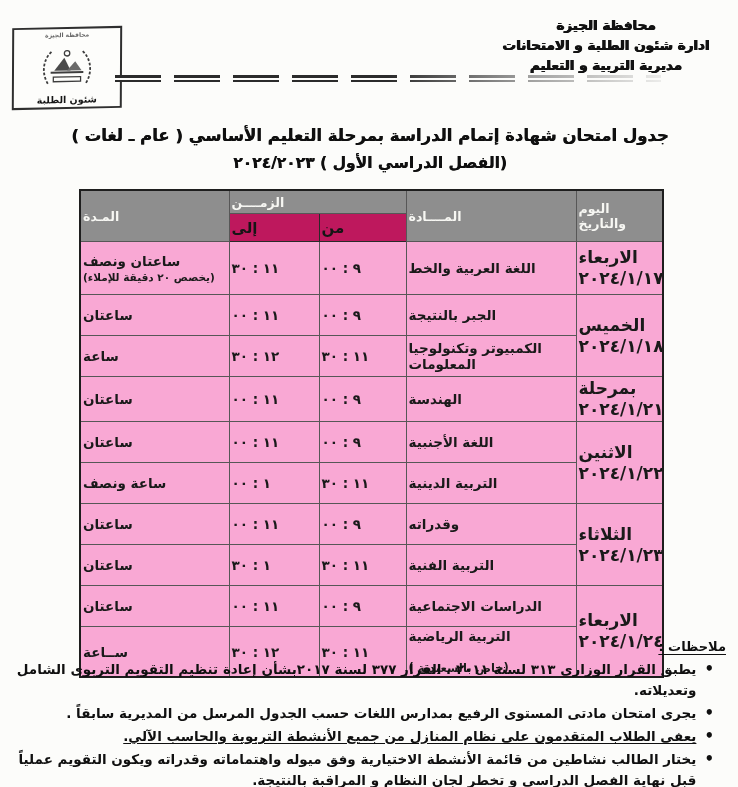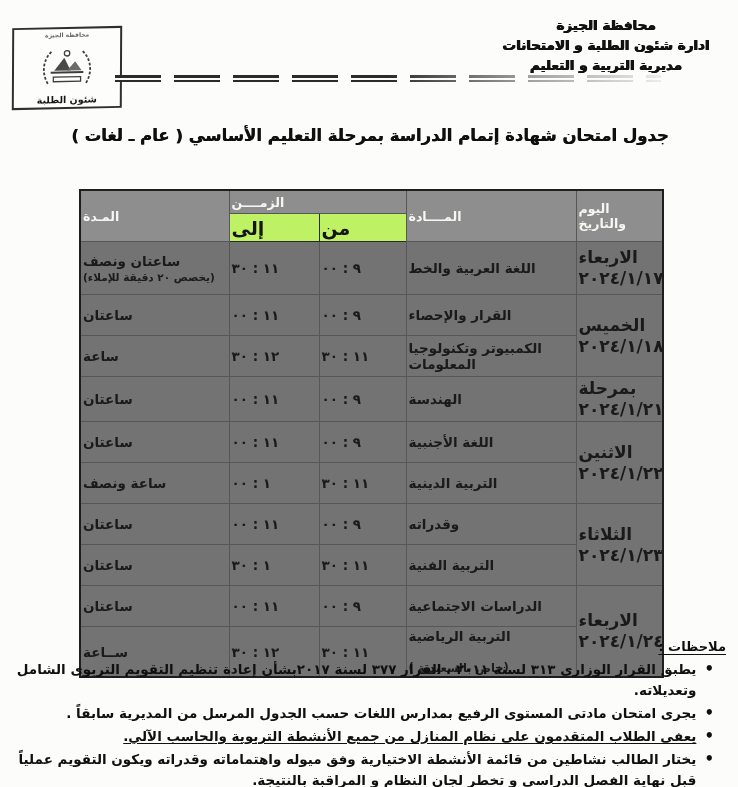--- a/index.html
+++ b/index.html
@@ -25,22 +25,22 @@
   .title{position:absolute;top:126px;left:70px;width:600px;text-align:center;direction:rtl;color:#0f0f0f;}
   .t1{font-size:16.5px;font-weight:800;text-shadow:.4px 0 currentColor;}
   .t2{font-size:15.5px;font-weight:800;margin-top:9px;text-shadow:.4px 0 currentColor;}
   .ltr{direction:ltr;unicode-bidi:isolate;}
 
   
   table.sched{position:absolute;top:189px;left:79px;width:583px;border-collapse:collapse;
         direction:rtl;table-layout:fixed;background:#fbfbf8;border:2.5px solid #1e1e1e;}
   .sched th,.sched td{border:1px solid #575757;text-align:left;vertical-align:middle;padding:1px 2px;overflow:hidden;}
   .sched th.gray{background:#8e8e8e;color:#f7f7f3;font-size:12.5px;font-weight:700;height:20px;}
-  .sched th.sub{background:#bef264;color:#151515;font-size:19px;font-weight:700;height:25px;border:1.5px solid #2a2a2a;}
-  .sched td{font-size:13.5px;font-weight:700;color:#1a1a1a;height:38px;background:#737373;}
+  .sched th.sub{background:#be185d;color:#151515;font-size:15px;font-weight:700;height:25px;border:1.5px solid #2a2a2a;}
+  .sched td{font-size:13.5px;font-weight:700;color:#1a1a1a;height:38px;background:#f9a8d4;}
   .sched tr.r-tall td{height:50px;}
   .sched tr.r-last td{height:44px;}
   .sched td.day{font-size:17px;font-weight:600;line-height:21px;}
   .sched .subnote{font-size:11.5px;font-weight:700;margin-top:17px;}
   .sched .durnote{font-size:10.5px;font-weight:700;margin-top:2px;}
 
   
   .notes{position:absolute;top:636px;right:10px;left:14px;direction:rtl;color:#101010;font-weight:700;}
   .notes-h{display:inline-block;font-size:13px;text-decoration:underline;text-underline-offset:3px;margin:0 2px 5px 0;}
   .notes ul{list-style:none;margin:0;padding:0 14px 0 0;}
@@ -70,20 +70,24 @@
   <div class="rule-dashes"></div>
 
   <div class="org">
     <div>محافظة الجيزة</div>
     <div>ادارة شئون الطلبة و الامتحانات</div>
     <div>مديرية التربية و التعليم</div>
   </div>
 
   <div class="title">
     <div class="t1">جدول امتحان شهادة إتمام الدراسة  بمرحلة التعليم الأساسي ( عام ـ لغات )</div>
+    <div class="t2">
+      <span>(الفصل الدراسي الأول )</span>
+      <span class="ltr">٢٠٢٤/٢٠٢٣</span>
+    </div>
   </div>
 
   <table class="sched">
     <colgroup>
       <col style="width:87px">
         <col style="width:170px">
         <col style="width:87px">
         <col style="width:90px">
         <col style="width:149px">
     </colgroup>
@@ -114,21 +118,21 @@
             <div>ساعتان ونصف</div>
             <div class="durnote">(يخصص ٢٠ دقيقة للإملاء)</div>
           </td>
         </tr>
         <tr>
           <td class="day" rowspan="2">
             <div>الخميس</div>
             <div class="ltr">٢٠٢٤/١/١٨</div>
           </td>
           <td class="subj">
-            <div>القرار والإحصاء</div>
+            <div>الجبر بالنتيجة</div>
           </td>
           <td><span class="ltr">٩ : ٠٠</span></td>
           <td><span class="ltr">١١ : ٠٠</span></td>
           <td class="dur">
             <div>ساعتان</div>
           </td>
         </tr>
         <tr>
           <td class="subj">
             <div>الكمبيوتر وتكنولوجيا المعلومات</div>

